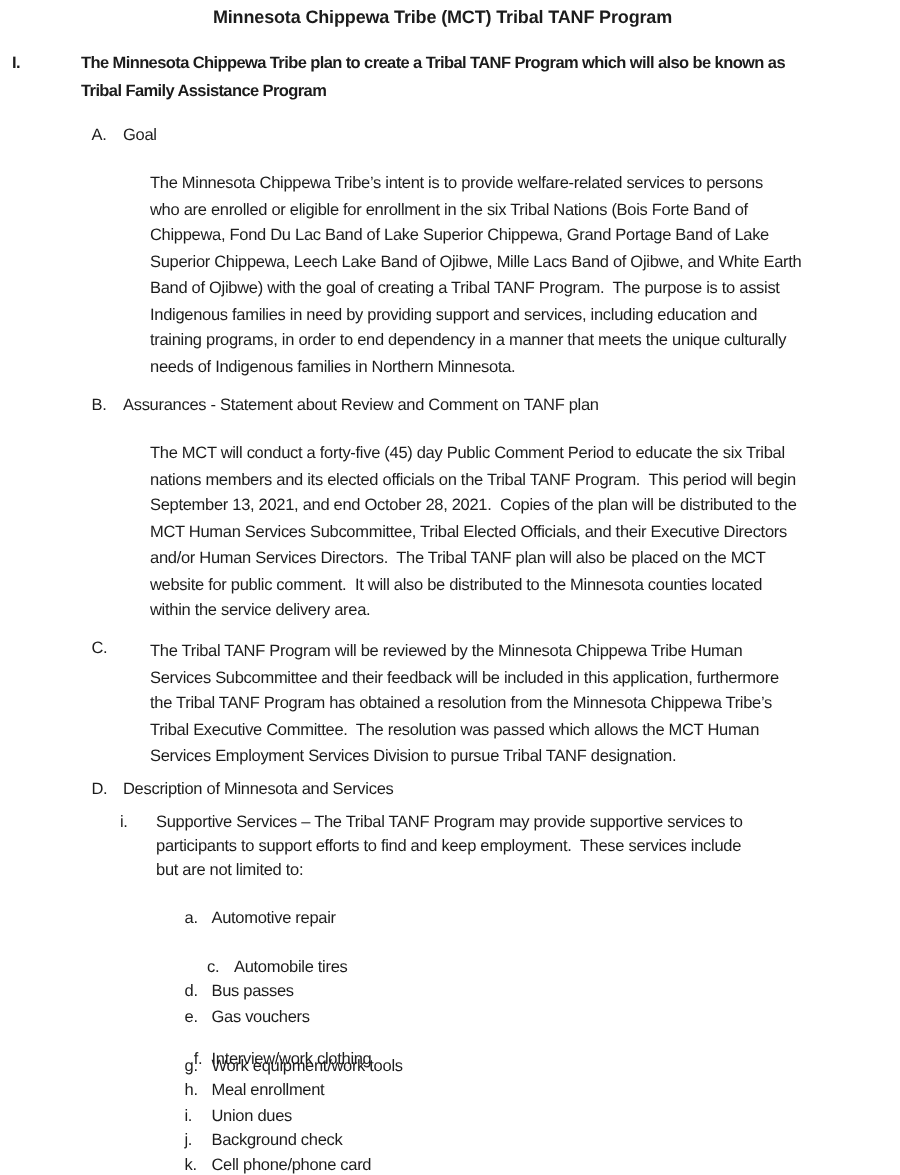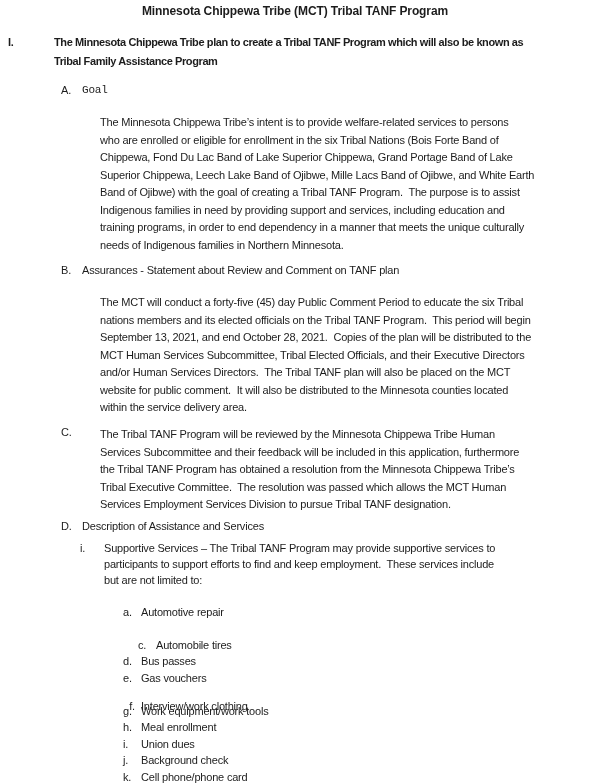--- a/index.html
+++ b/index.html
@@ -32,21 +32,21 @@
 
 <div class="page">
 
   <div class="abs title">Minnesota Chippewa Tribe (MCT) Tribal TANF Program</div>
 
   <div class="abs b heading" style="left:8px;top:33px;">I.</div>
   <div class="abs b heading ml" style="left:38px;top:33px;">The Minnesota Chippewa Tribe plan to create a Tribal TANF Program which will also be known as
 Tribal Family Assistance Program</div>
 
   <div class="abs" style="left:61px;top:84px;">A.</div>
-  <div class="abs" style="left:82px;top:84px;font-family:Liberation Mono, monospace;">Goal</div>
+  <div class="abs" style="left:82px;top:84px;">Goal</div>
   <div class="abs para ml" style="left:84px;top:114px;">The Minnesota Chippewa Tribe’s intent is to provide welfare-related services to persons
 who are enrolled or eligible for enrollment in the six Tribal Nations (Bois Forte Band of
 Chippewa, Fond Du Lac Band of Lake Superior Chippewa, Grand Portage Band of Lake
 Superior Chippewa, Leech Lake Band of Ojibwe, Mille Lacs Band of Ojibwe, and White Earth
 Band of Ojibwe) with the goal of creating a Tribal TANF Program.  The purpose is to assist
 Indigenous families in need by providing support and services, including education and
 training programs, in order to end dependency in a manner that meets the unique culturally
 needs of Indigenous families in Northern Minnesota.</div>
 
   <div class="abs" style="left:61px;top:264px;">B.</div>
@@ -60,21 +60,21 @@
 within the service delivery area.</div>
 
   <div class="abs" style="left:61px;top:426px;">C.</div>
   <div class="abs para ml" style="left:84px;top:426px;">The Tribal TANF Program will be reviewed by the Minnesota Chippewa Tribe Human
 Services Subcommittee and their feedback will be included in this application, furthermore
 the Tribal TANF Program has obtained a resolution from the Minnesota Chippewa Tribe’s
 Tribal Executive Committee.  The resolution was passed which allows the MCT Human
 Services Employment Services Division to pursue Tribal TANF designation.</div>
 
   <div class="abs" style="left:61px;top:520px;">D.</div>
-  <div class="abs" style="left:82px;top:520px;">Description of Assistance and Services</div>
+  <div class="abs" style="left:82px;top:520px;">Description of Minnesota and Services</div>
 
   <div class="abs sub" style="left:80px;top:540px;">i.</div>
   <div class="abs sub ml" style="left:88px;top:540px;">Supportive Services – The Tribal TANF Program may provide supportive services to
 participants to support efforts to find and keep employment.  These services include
 but are not limited to:</div>
 
   <div class="abs sub" style="left:123px;top:604px;">
     <span class="svc-marker">a.</span><span>Automotive repair</span></div>
   <div class="abs sub" style="left:138px;top:637px;">
     <span class="svc-marker">c.</span><span>Automobile tires</span></div>

